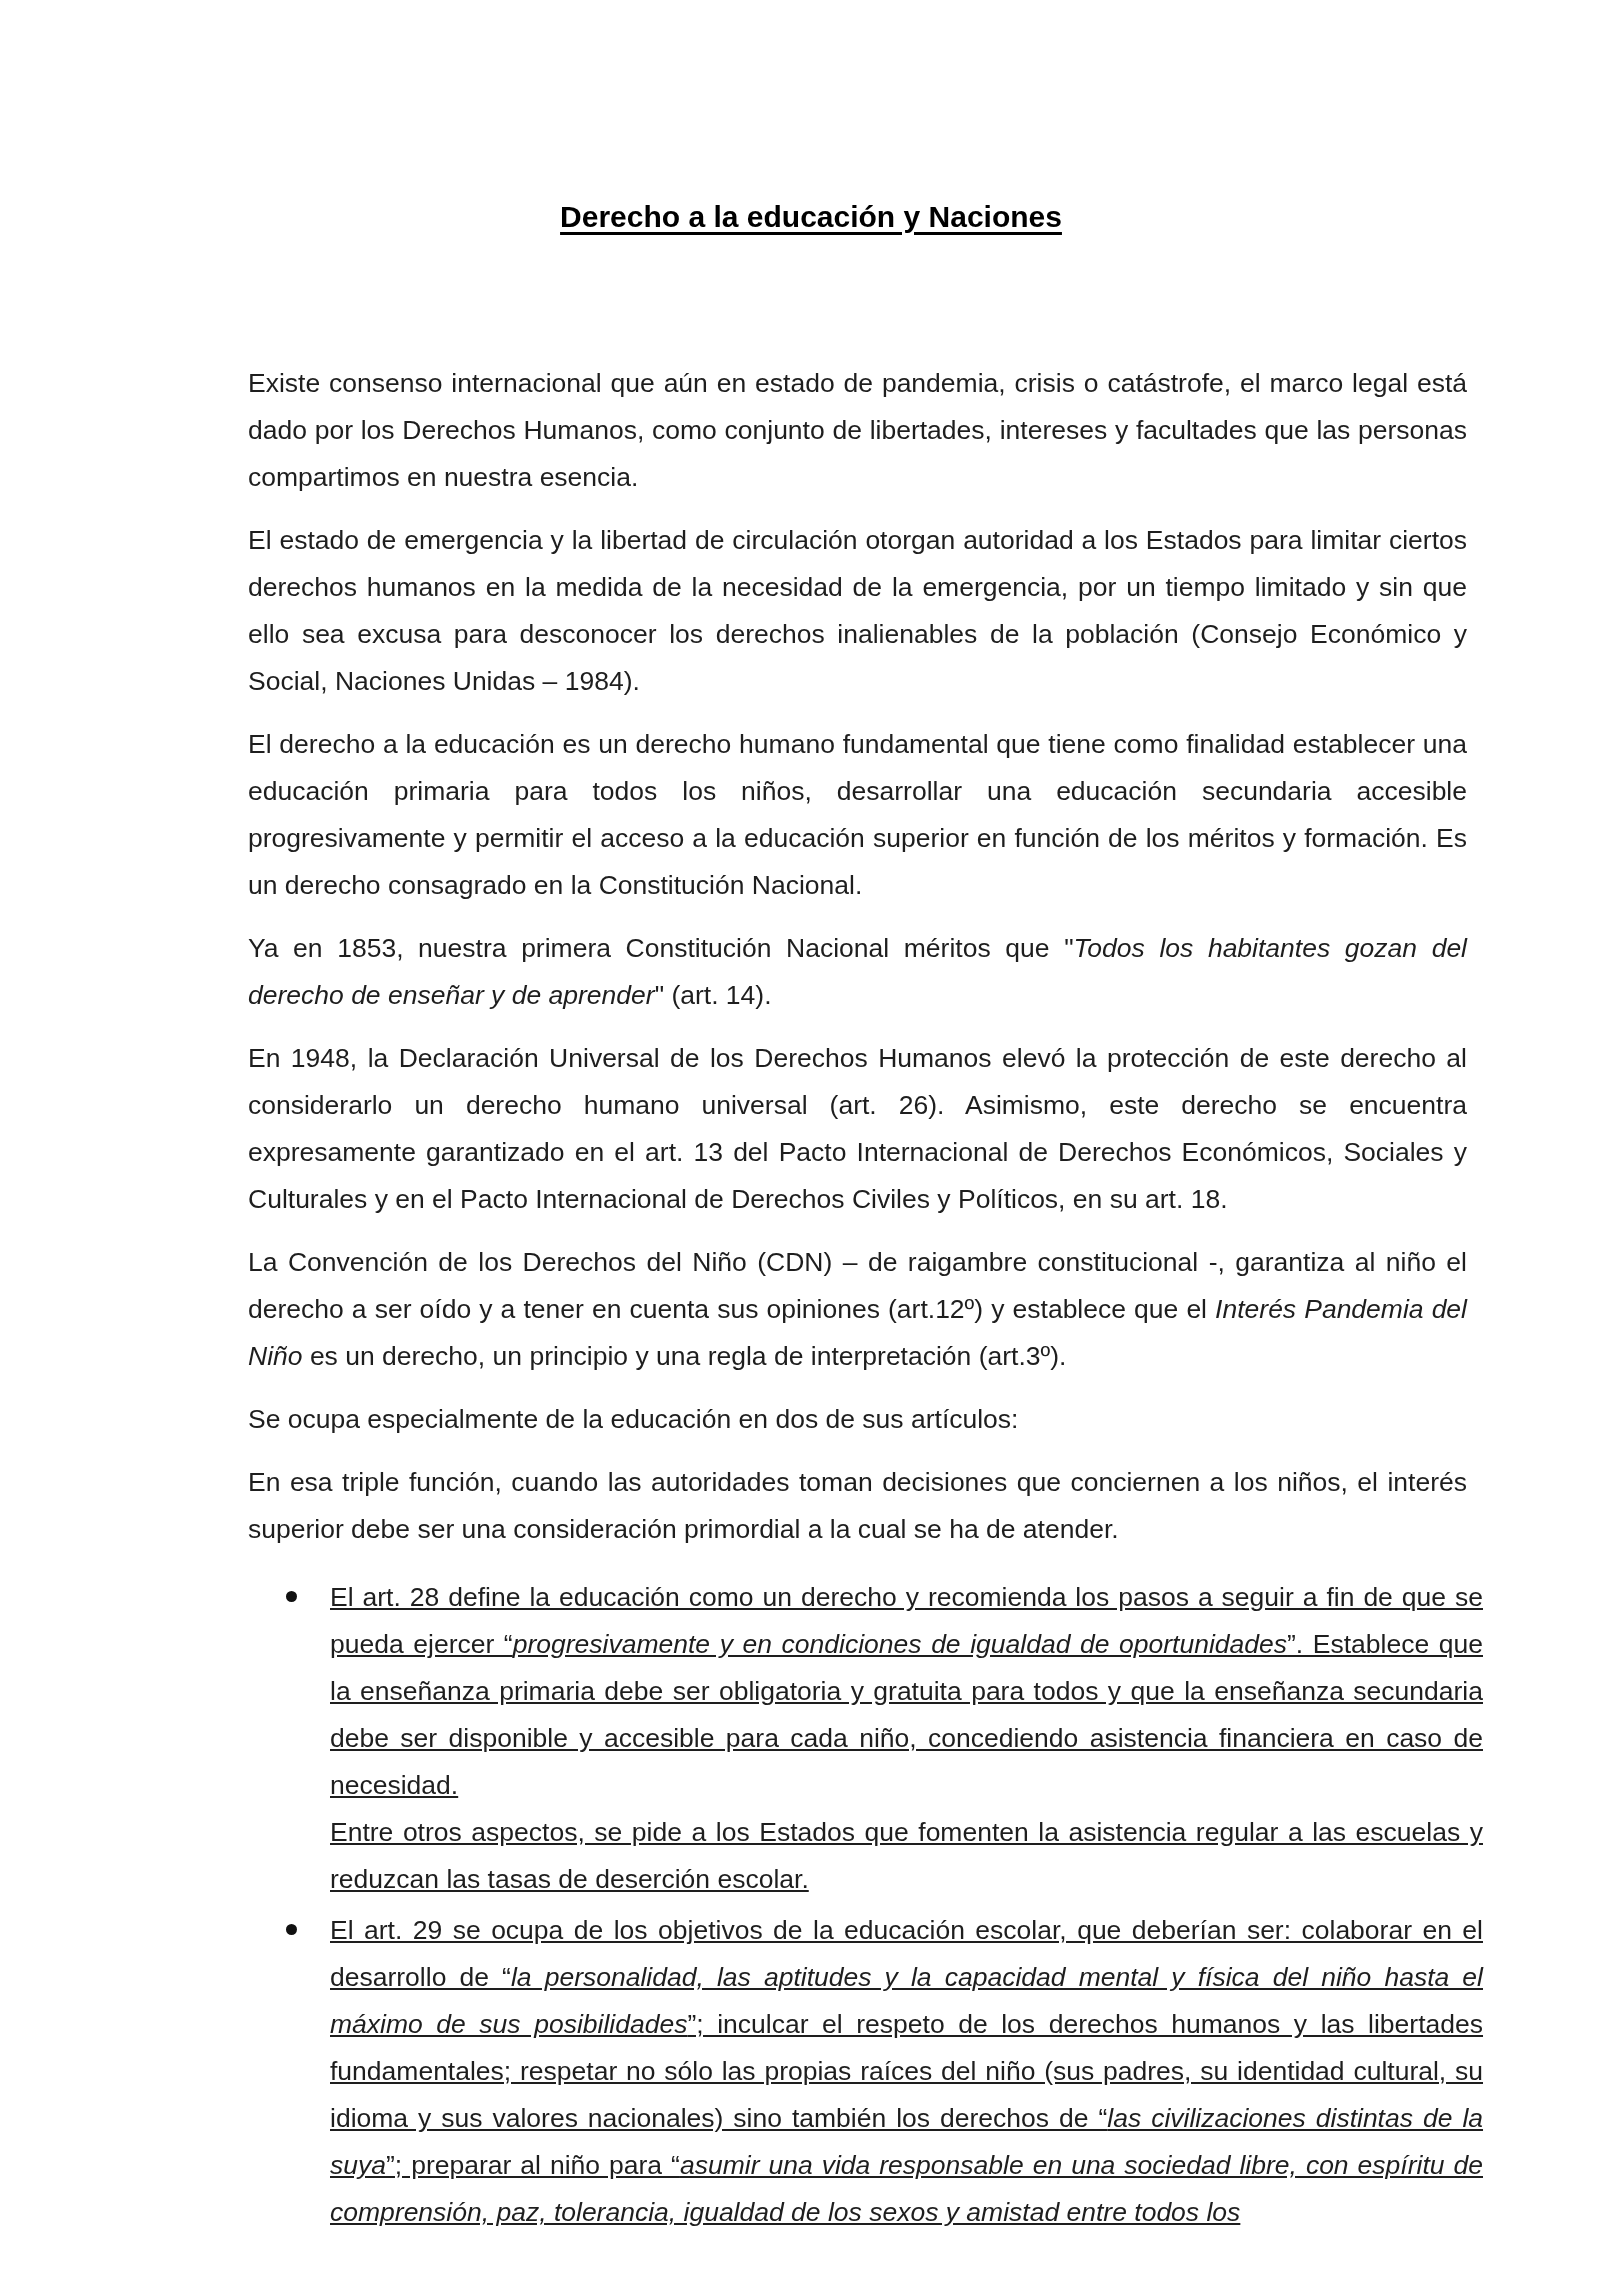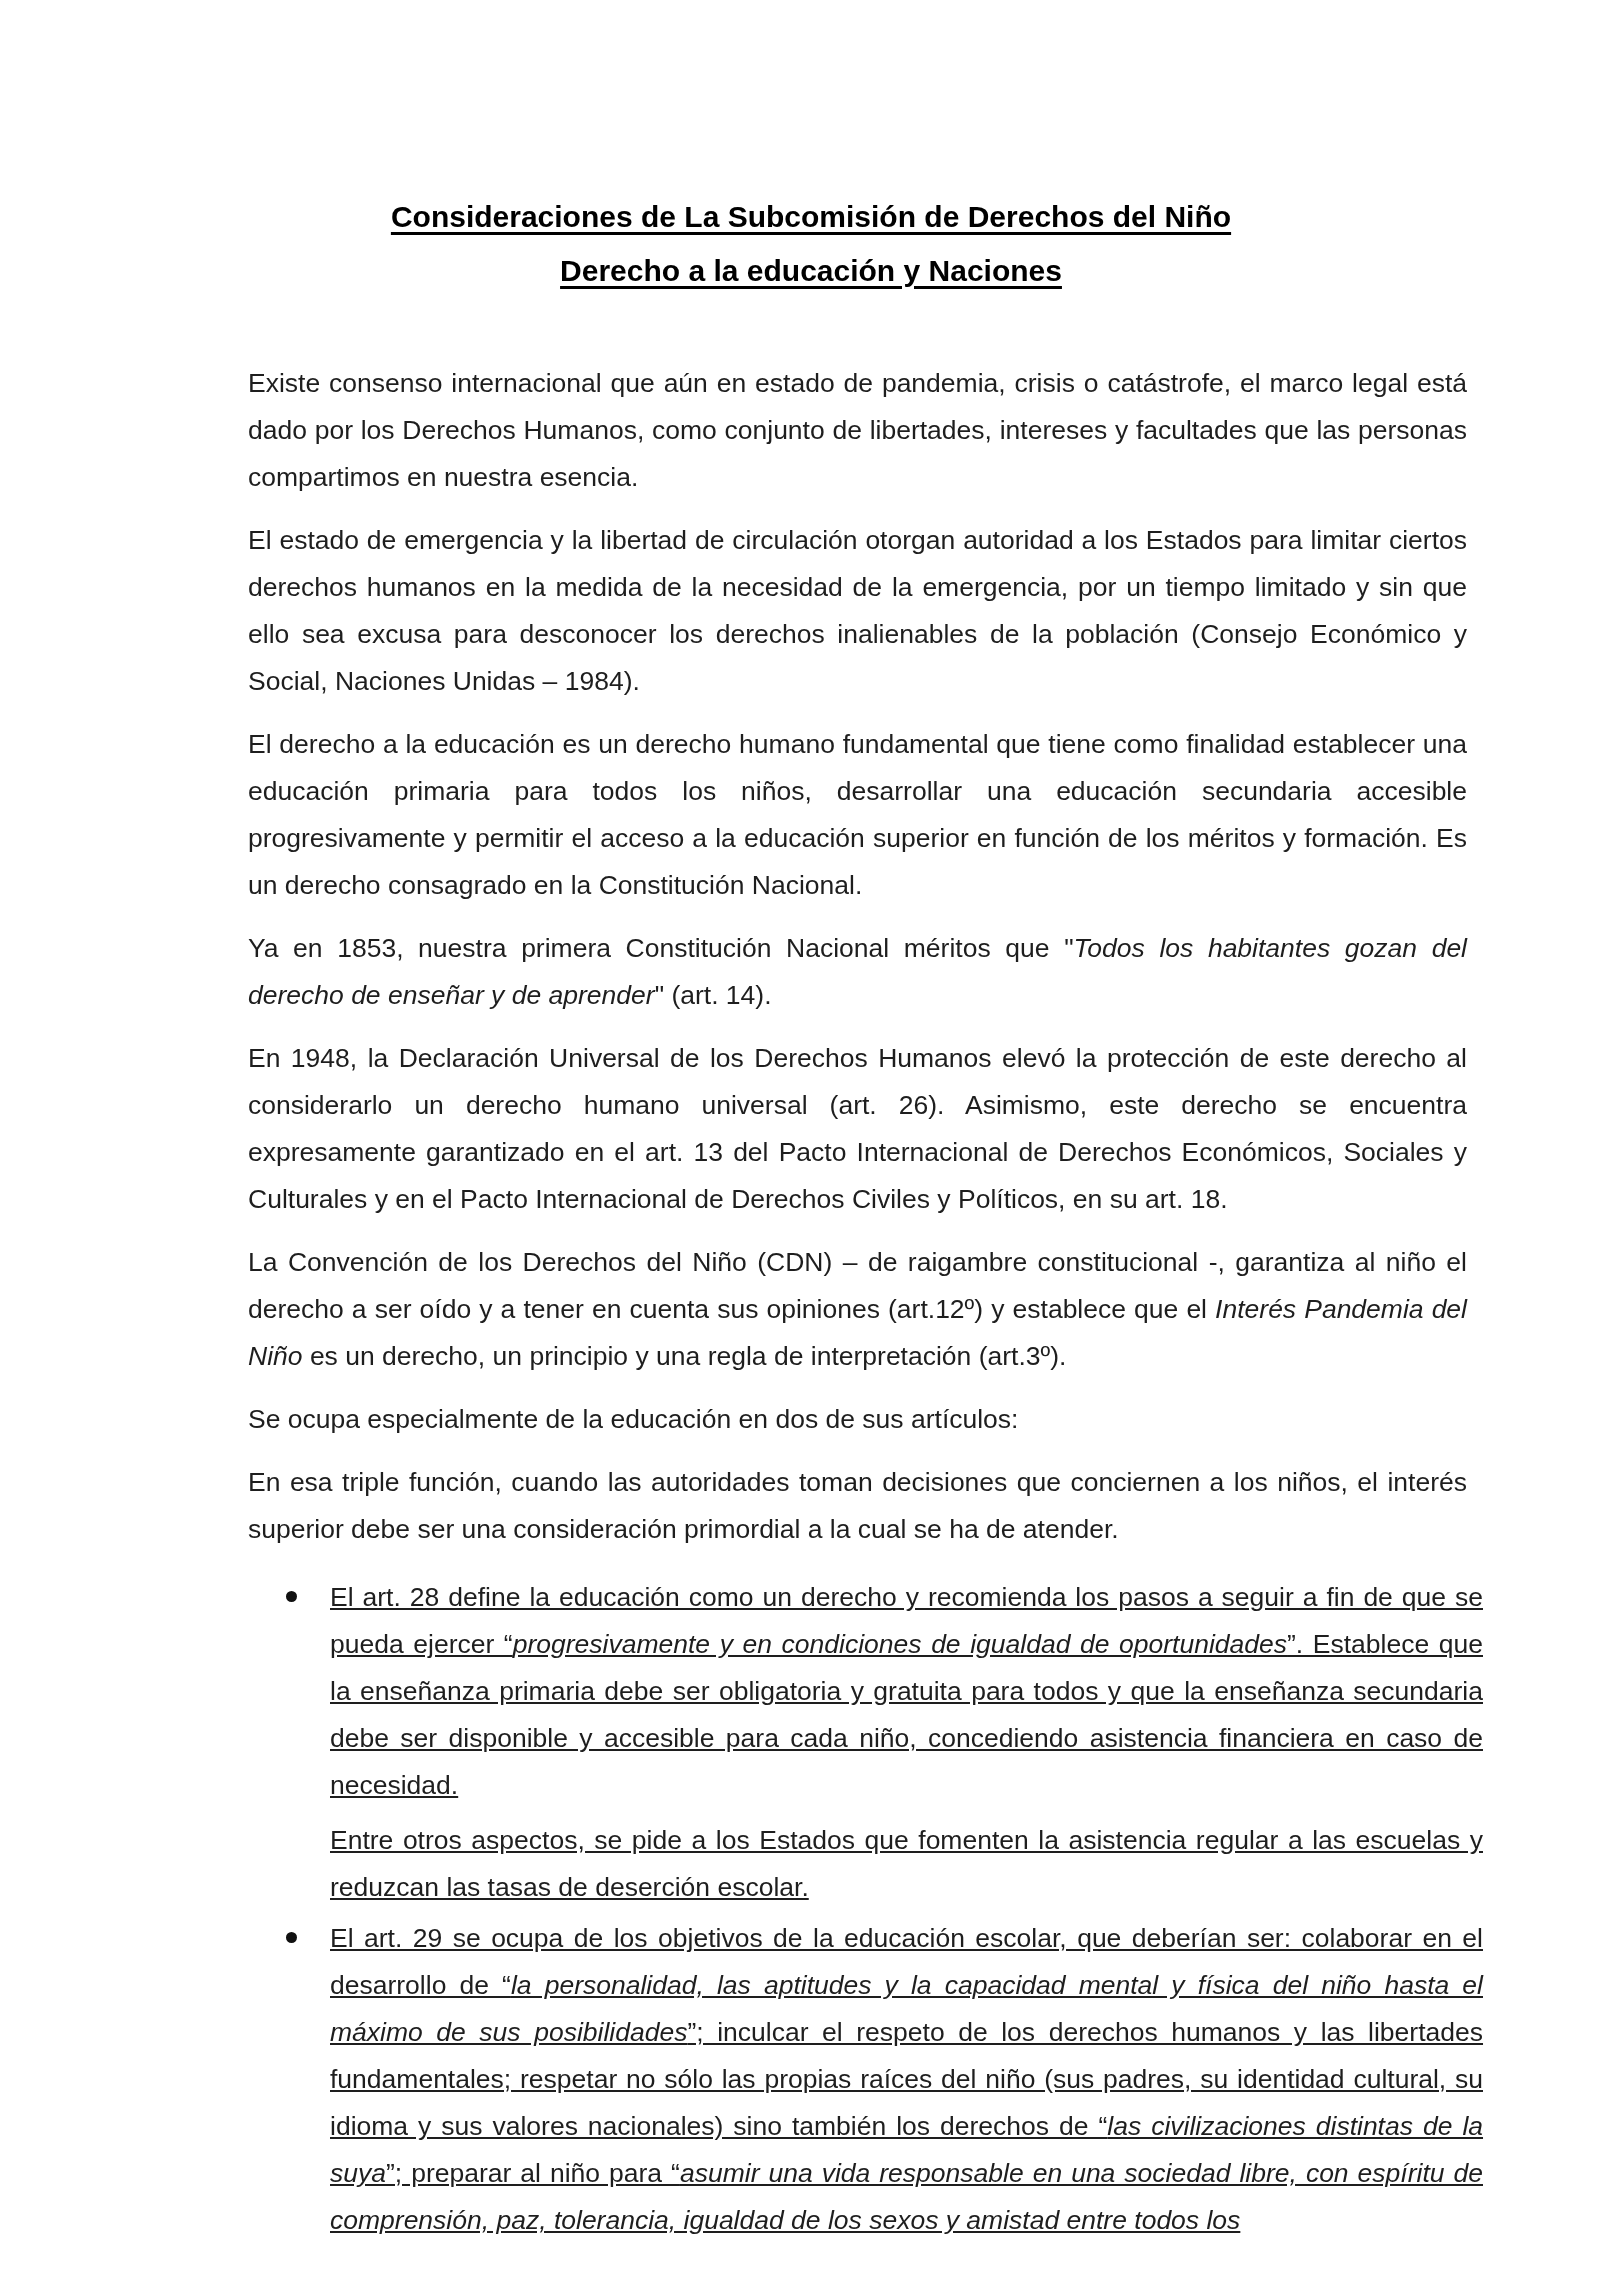--- a/index.html
+++ b/index.html
@@ -69,37 +69,34 @@
       position: absolute;
       left: 54px;
       top: 17px;
       width: 11px;
       height: 11px;
       border-radius: 50%;
       background: #111111;
     }
     ul.articles li .indent-note {
       display: block;
-      margin-top: 8px;
+      margin-top: 0;
       padding-bottom: 4.6px;
     }
     .spacer-small {
       height: 4.6px;
     }
     i { font-style: italic; }
   </style>
 </head>
 <body>
 
 <div class="page">
 
   <div class="title-block">
-    <div class="title-line">
-      <span>Consideraciones de La Subcomisión de Derechos del Niño</span>
-    </div>
     <div class="title-line">
       <span>Derecho a la educación y Naciones</span>
     </div>
   </div>
 
   <div class="body-text">
     <p>Existe consenso internacional que aún en estado de pandemia, crisis o catástrofe, el marco legal está dado por los Derechos Humanos, como conjunto de libertades, intereses y facultades que las personas compartimos en nuestra esencia.</p>
     <p>El estado de emergencia y la libertad de circulación otorgan autoridad a los Estados para limitar ciertos derechos humanos en la medida de la necesidad de la emergencia, por un tiempo limitado y sin que ello sea excusa para desconocer los derechos inalienables de la población (Consejo Económico y Social, Naciones Unidas – 1984).</p>
     <p>El derecho a la educación es un derecho humano fundamental que tiene como finalidad establecer una educación primaria para todos los niños, desarrollar una educación secundaria accesible progresivamente y permitir el acceso a la educación superior en función de los méritos y formación. Es un derecho consagrado en la Constitución Nacional.</p>
     <p><span>Ya en 1853, nuestra primera Constitución Nacional méritos que "</span><i>Todos los habitantes gozan del derecho de enseñar y de aprender</i><span>" (art. 14).</span></p>

